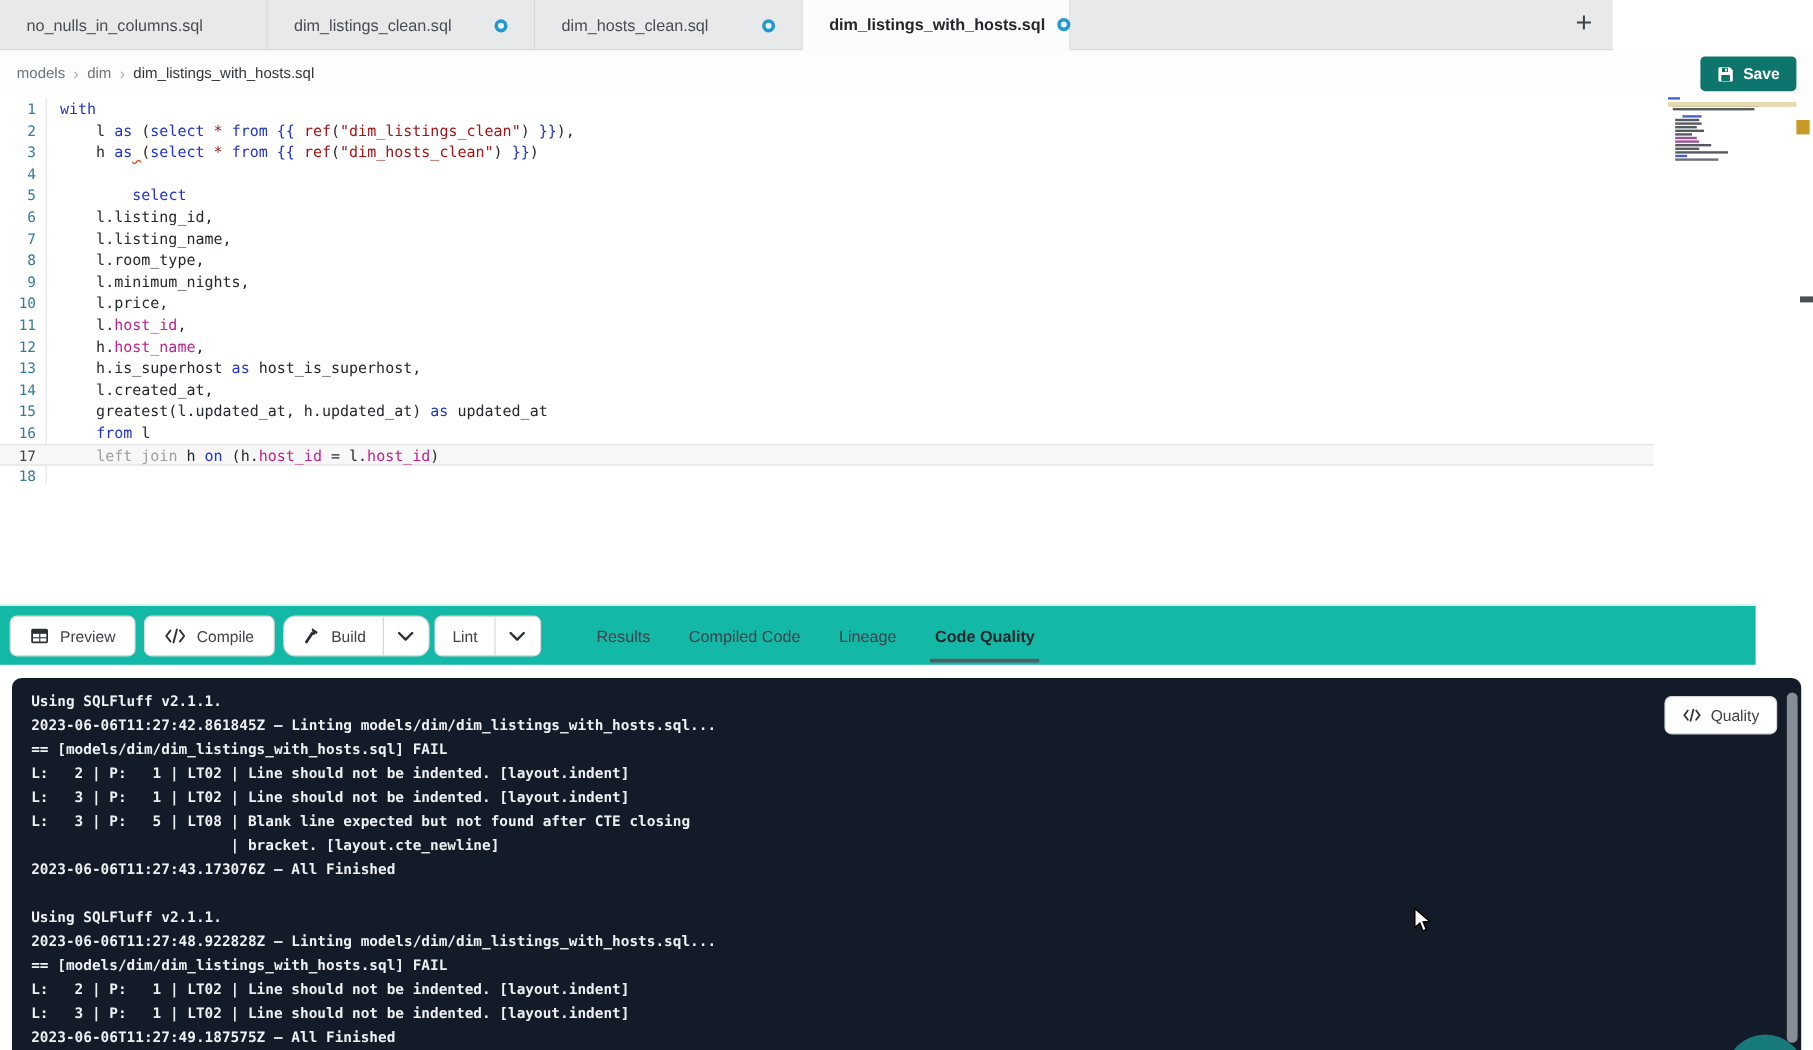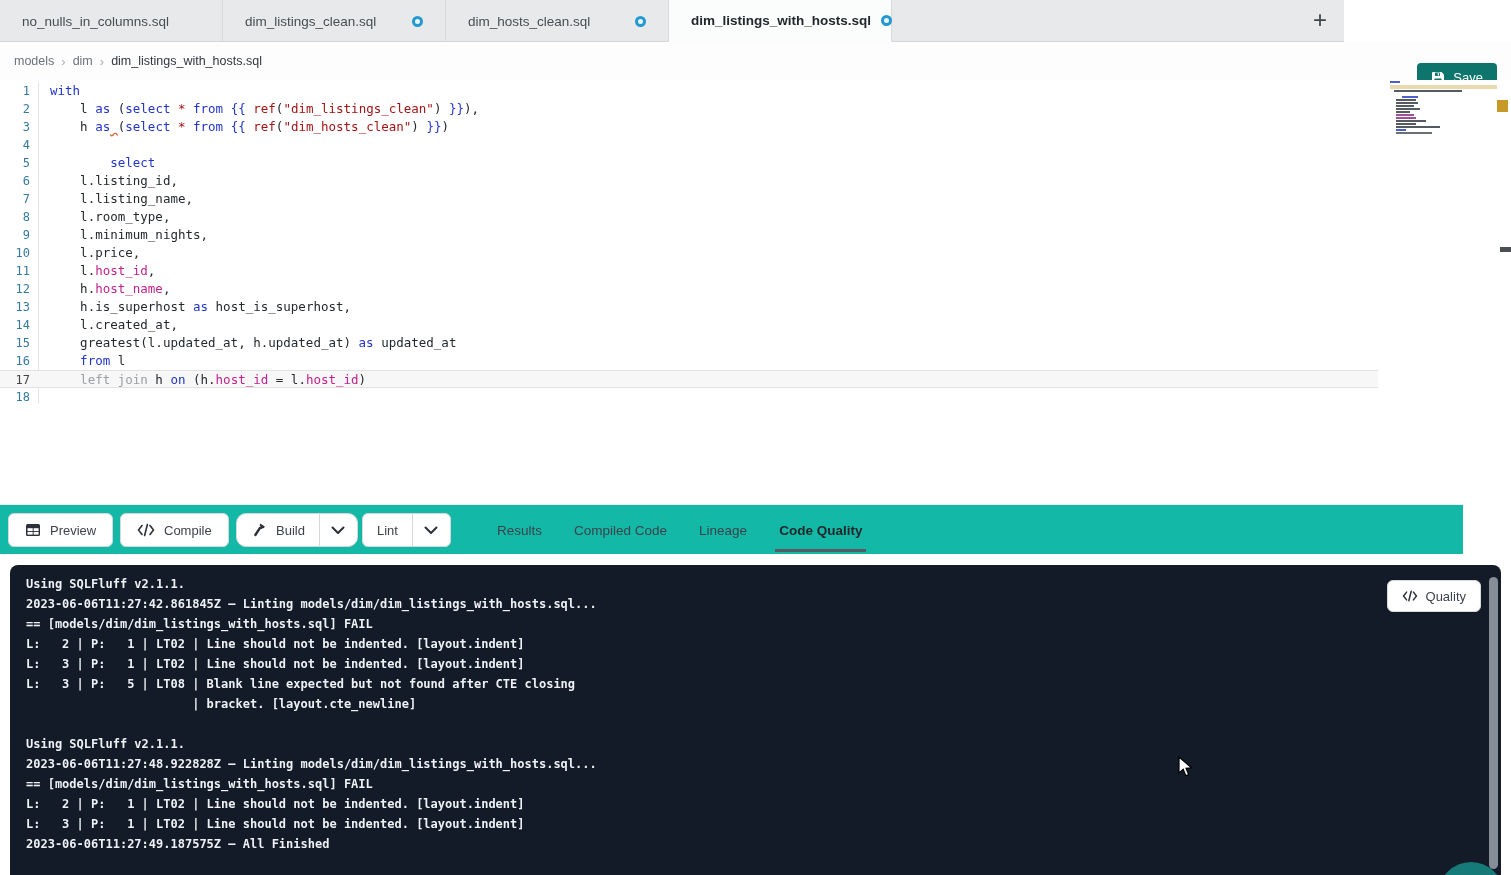--- a/index.html
+++ b/index.html
@@ -20,24 +20,24 @@
   .newtab { position:absolute; right:8px; top:4px; width:32px; height:32px;
     background:none; border:none; font-size:24px; font-weight:300; color:#3f454b;
     cursor:pointer; line-height:30px; }
 
   
   .pathbar { position:absolute; left:0; top:42px; width:1511px; height:38px;
     background:#fdfdfd; display:flex; align-items:center; padding:0 14px; }
   .crumb { font-size:12.5px; color:#6b737b; cursor:pointer; }
   .crumb.last { color:#30373d; }
   .crumbsep { font-size:13px; color:#a6adb3; margin:0 7px; }
-  .savebtn { position:absolute; right:14px; top:21px; height:29px;
+  .savebtn { position:absolute; right:14px; top:5px; height:29px;
     background:#0e756d; color:#fff; border:none; border-radius:4px;
     font-size:13px; display:flex; align-items:center; gap:8px; padding:0 14px;
-    cursor:pointer; font-family:inherit; }
+    cursor:pointer; font-family:inherit;font-weight:bold; }
 
   
   .editor { position:absolute; left:0; top:80px; width:1511px; height:424px;
     background:#fff; font-family:"DejaVu Sans Mono", monospace; font-size:12.5px; }
   .gutterline { position:absolute; left:38px; top:2px; width:1px; height:322px; background:#e4e6e8; }
   .lines { position:absolute; left:0; top:2px; }
   .cl { height:18px; line-height:18px; display:flex; white-space:pre; }
   .cl .ln { width:30px; text-align:right; color:#357a9d; flex:0 0 auto;
     font-size:12px; }
   .cl .codetxt { padding-left:20px; color:#24292e; }
@@ -255,20 +255,21 @@
 
   <div class="terminal">
     <div class="termlines" id="termlines">
         <div class="tl">Using SQLFluff v2.1.1.</div>
         <div class="tl">2023-06-06T11:27:42.861845Z — Linting models/dim/dim_listings_with_hosts.sql...</div>
         <div class="tl">== [models/dim/dim_listings_with_hosts.sql] FAIL</div>
         <div class="tl">L:   2 | P:   1 | LT02 | Line should not be indented. [layout.indent]</div>
         <div class="tl">L:   3 | P:   1 | LT02 | Line should not be indented. [layout.indent]</div>
         <div class="tl">L:   3 | P:   5 | LT08 | Blank line expected but not found after CTE closing</div>
         <div class="tl">                       | bracket. [layout.cte_newline]</div>
+        <div class="tl">2023-06-06T11:27:43.173076Z — All Finished</div>
         <div class="tl">&nbsp;</div>
         <div class="tl">Using SQLFluff v2.1.1.</div>
         <div class="tl">2023-06-06T11:27:48.922828Z — Linting models/dim/dim_listings_with_hosts.sql...</div>
         <div class="tl">== [models/dim/dim_listings_with_hosts.sql] FAIL</div>
         <div class="tl">L:   2 | P:   1 | LT02 | Line should not be indented. [layout.indent]</div>
         <div class="tl">L:   3 | P:   1 | LT02 | Line should not be indented. [layout.indent]</div>
         <div class="tl">2023-06-06T11:27:49.187575Z — All Finished</div>
       </div>
     <button class="configbtn">
       <span class="icn">

